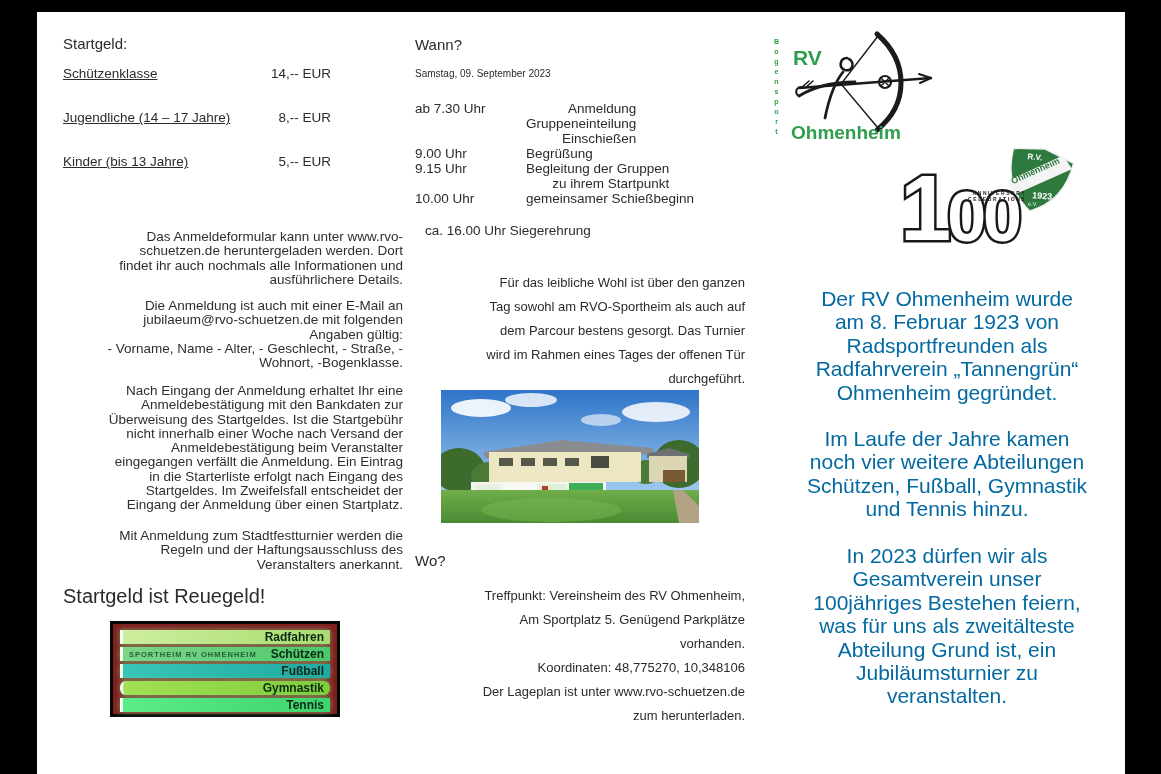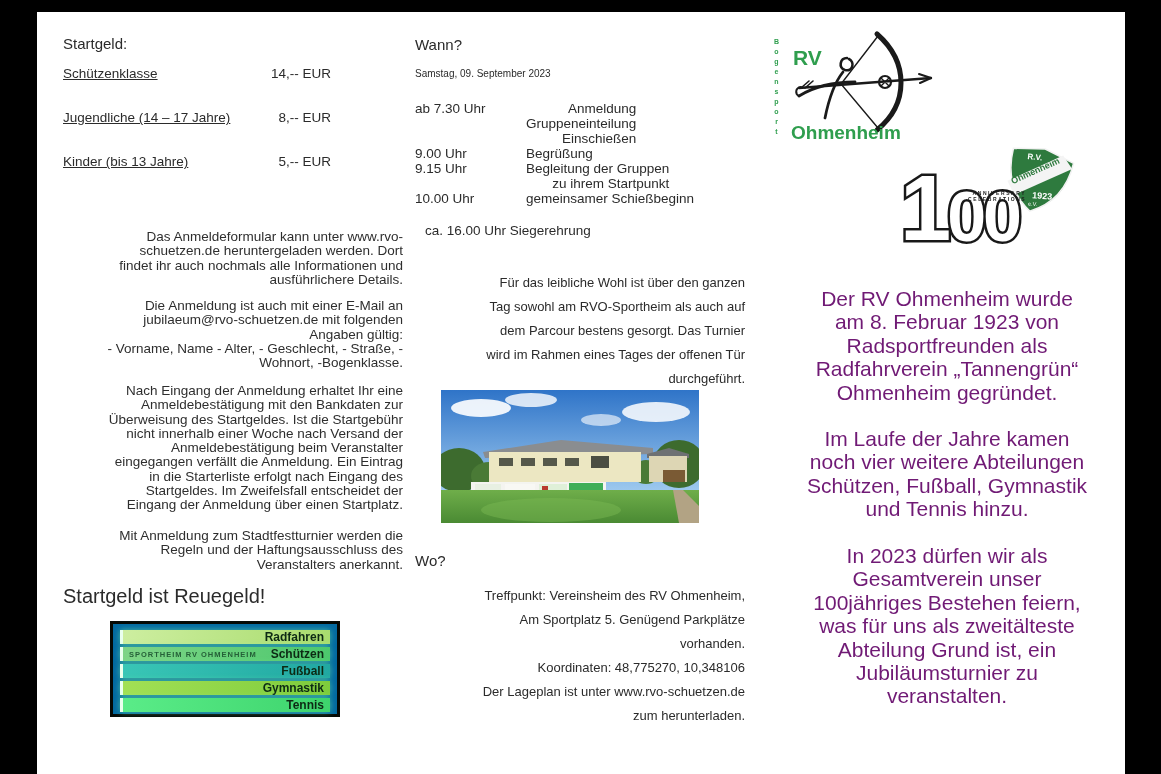--- a/index.html
+++ b/index.html
@@ -13,45 +13,45 @@
 
   
   .c1 { left:26px; width:340px; }
   .h1 { font-size:15px; color:#2b2b2b; }
   .body-sm { font-size:13.5px; line-height:14.3px; color:#2e2e2e; }
   .fee-row { position:relative; width:300px; font-size:13.5px; }
   .fee-price { position:absolute; left:200px; width:68px; text-align:right; }
   .reuegeld { font-size:20px; }
 
   
-  .sign { left:73px; top:609px; width:230px; height:96px; background:#0369a1;
+  .sign { left:73px; top:609px; width:230px; height:96px; background:#7f1d1d;
           border:3px solid #060a06; padding:6px 7px; display:flex; flex-direction:column; gap:3px; }
   .sign-row { flex:1; display:flex; align-items:center; justify-content:flex-end;
               padding:0 6px; font-size:12px; font-weight:bold; color:#0d2a14;
               border-left:3px solid #eaffef; box-shadow:0 0 6px rgba(130,255,160,.55); }
   .sign-row.split { justify-content:space-between; }
   .sign-header { font-size:7.5px; font-weight:bold; color:#256038; letter-spacing:1px; }
   .sr0 { background:linear-gradient(90deg,#cdeea0,#a9dc6e); }
   .sr1 { background:linear-gradient(90deg,#7ed487,#4cc86d); }
   .sr2 { background:linear-gradient(90deg,#39c6b6,#21a8a2); }
-  .sr3 { background:linear-gradient(90deg,#a2e055,#7ecc3c); }
+  .sr3 { background:linear-gradient(90deg,#a2e055,#7ecc3c);border-radius:6px; }
   .sr4 { background:linear-gradient(90deg,#5aec88,#3ed46d); }
 
   
   .c2 { left:378px; width:330px; }
   .sched-row { display:flex; font-size:13.5px; line-height:15px; }
   .sched-time { width:84px; text-align:left; flex:none; }
   .sched-act { margin-left:27px; }
   .body-md { font-size:13px; line-height:24px; }
 
   .photo { left:404px; top:378px; width:258px; height:133px; }
 
   
   .c3 { left:715px; width:390px; text-align:center; }
-  .body-lg { font-size:21px; line-height:23.4px; color:#701a75; }
+  .body-lg { font-size:21px; line-height:23.4px; color:#0369a1; }
 
   .logo { left:736px; top:12px; width:160px; height:125px; }
   .logo .vertical { position:absolute; left:0; top:14px; font-size:7px; font-weight:bold; color:#2f9e4e;
                     writing-mode:vertical-rl; text-orientation:upright; letter-spacing:3px; }
   .logo .rv { position:absolute; left:20px; top:22px; font-size:21px; font-weight:bold; color:#2f9e4e; }
   .logo .club { position:absolute; left:18px; top:98px; font-size:19px; font-weight:bold; color:#2f9e4e; }
   .logo svg { position:absolute; left:12px; top:0; }
 
   .anniv { left:845px; top:128px; width:210px; height:130px; }
   .num100 { position:absolute; left:18px; top:28px; display:flex; align-items:flex-end;

